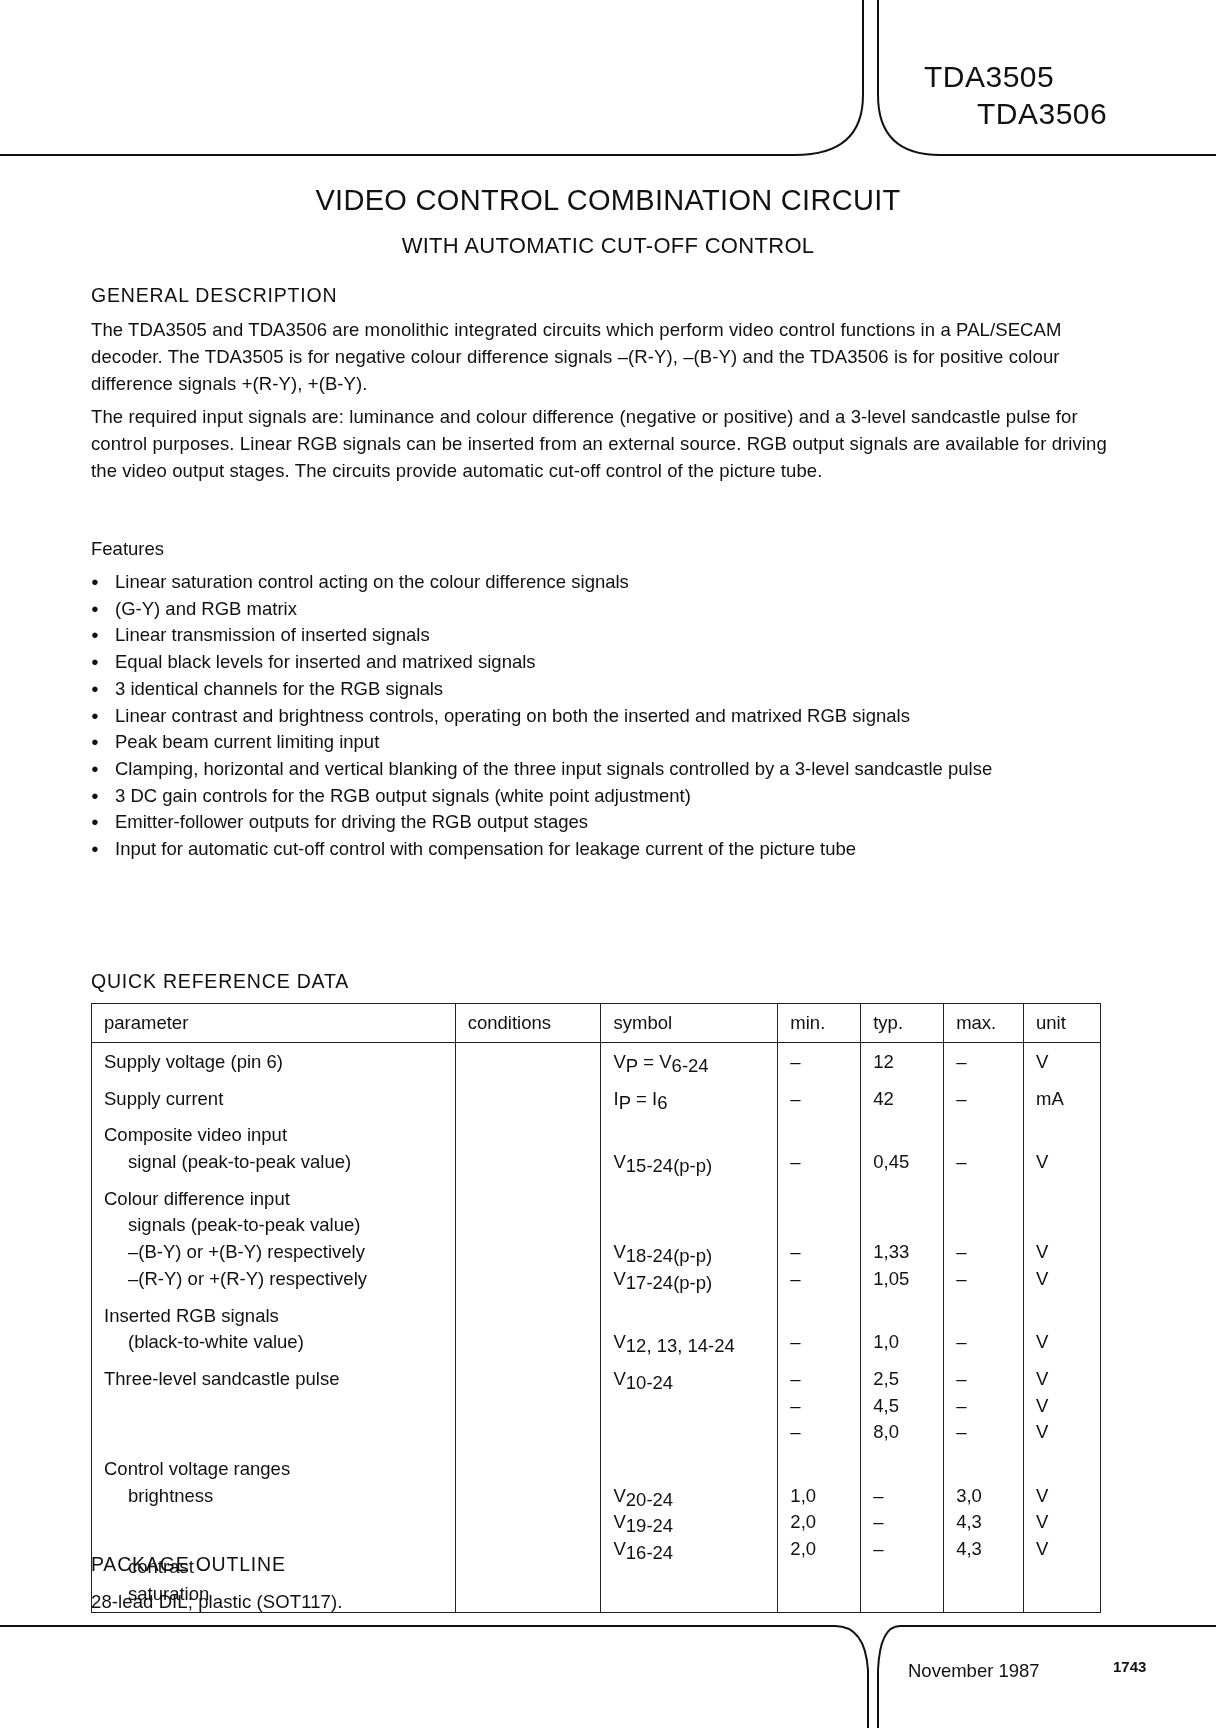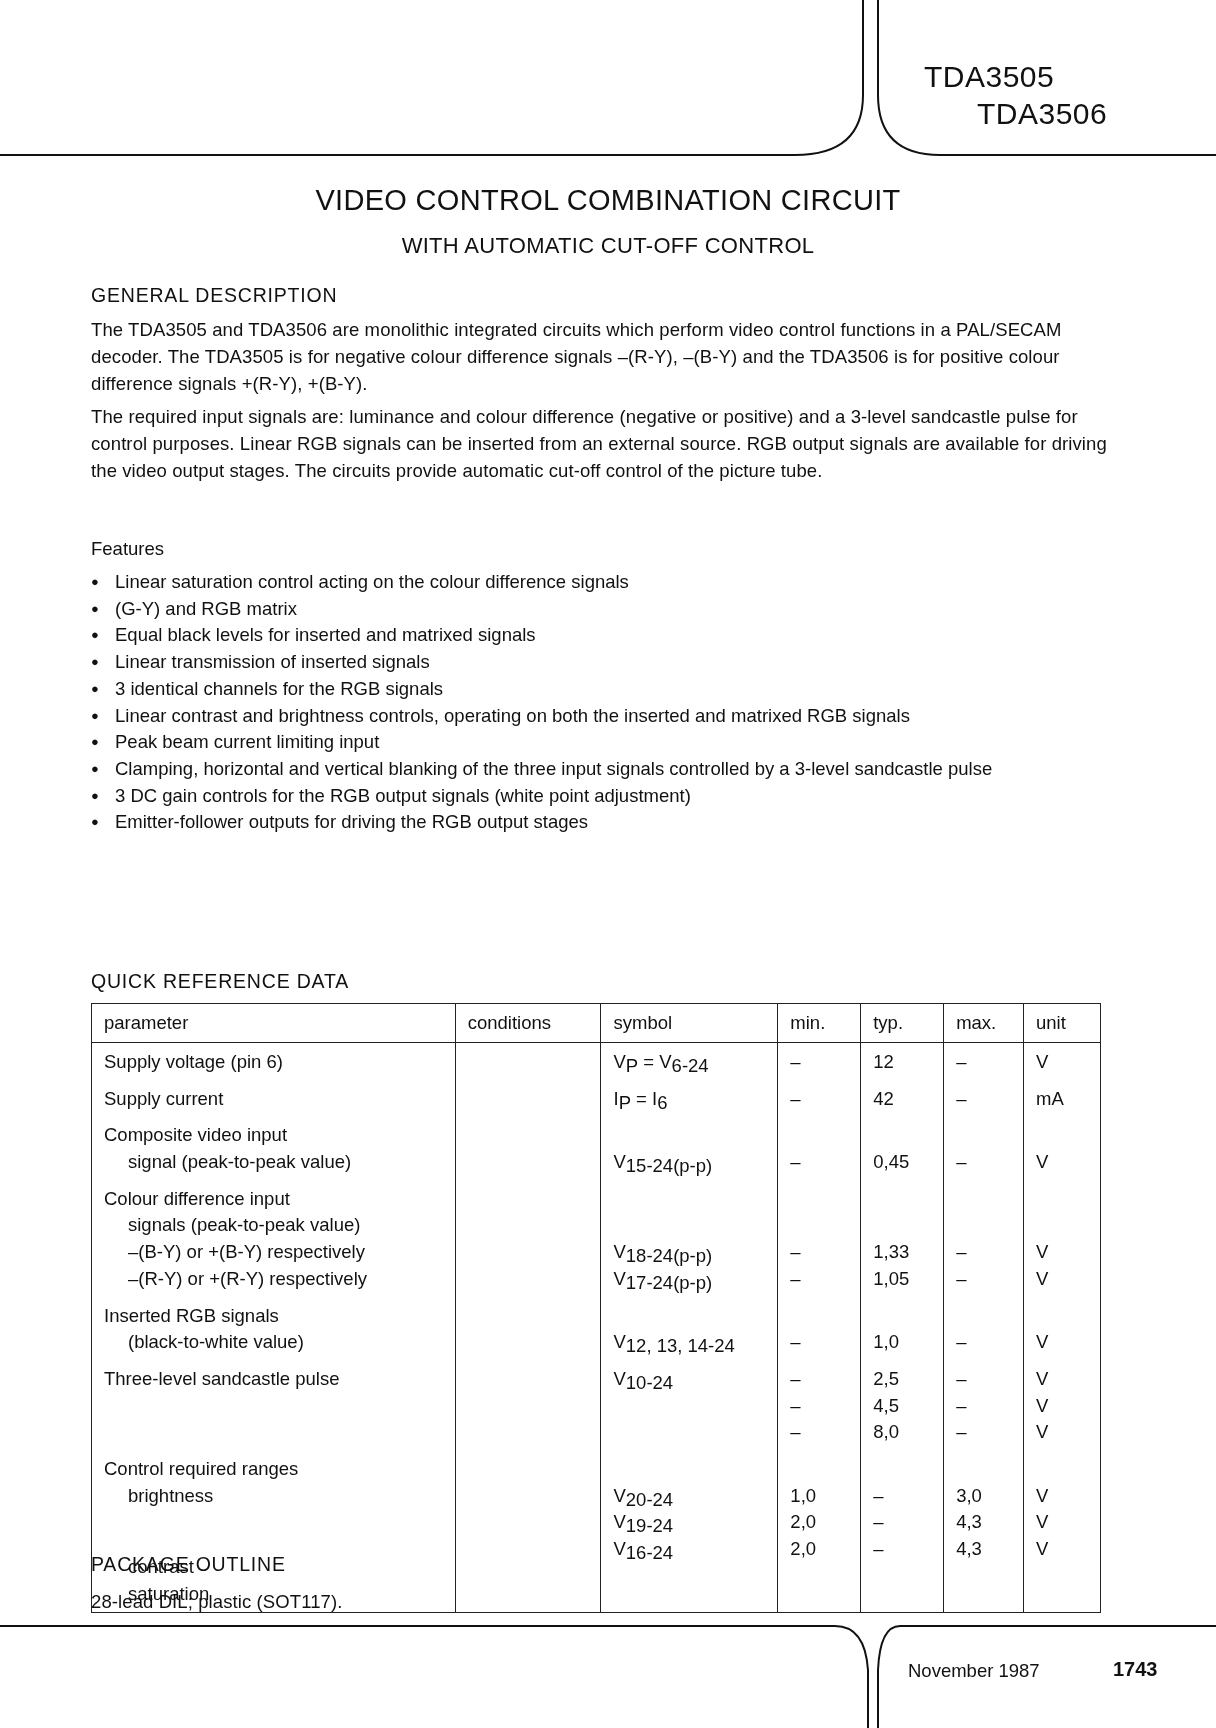--- a/index.html
+++ b/index.html
@@ -19,21 +19,21 @@
   ul.features li::before { content: "\25CF"; position: absolute; left: 0; top: 0; font-size: 13px; }
   table.qrd { position: absolute; left: 91px; top: 1003px; width: 1010px; border-collapse: collapse;
               font-size: 18.5px; }
   table.qrd th, table.qrd td { border-left: 1px solid #222; border-right: 1px solid #222; padding: 0 12px;
               vertical-align: top; text-align: left; font-weight: normal; }
   table.qrd th { border-top: 1.5px solid #222; border-bottom: 1.5px solid #222; height: 38px; vertical-align: middle; }
   table.qrd tbody tr:last-child td { border-bottom: 1.5px solid #222; }
   table.qrd td { line-height: 26.7px; }
   .sym sub { font-size: 18.5px; vertical-align: -4px; }
   .footer-date { font-size: 18.5px; }
-  .footer-page { font-size: 20px; font-weight: bold; }
+  .footer-page { font-size: 15px; font-weight: bold; }
 </style>
 </head>
 <body>
 
 <svg class="frame" width="1216" height="1728">
 
   <path d="M0 155 L795 155 Q863 155 863 95 L863 0" fill="none" stroke="#111" stroke-width="2"></path>
 
   <path d="M878 0 L878 95 Q878 155 940 155 L1216 155" fill="none" stroke="#111" stroke-width="2"></path>
 
@@ -51,28 +51,29 @@
 <div class="abs h2" style="left:91px; top:284px;">GENERAL DESCRIPTION</div>
 <div class="abs para" style="left:91px; top:316px;">
   <p>The TDA3505 and TDA3506 are monolithic integrated circuits which perform video control functions in a PAL/SECAM decoder. The TDA3505 is for negative colour difference signals –(R-Y), –(B-Y) and the TDA3506 is for positive colour difference signals +(R-Y), +(B-Y).</p>
   <p>The required input signals are: luminance and colour difference (negative or positive) and a 3-level sandcastle pulse for control purposes. Linear RGB signals can be inserted from an external source. RGB output signals are available for driving the video output stages. The circuits provide automatic cut-off control of the picture tube.</p>
 </div>
 
 <div class="abs feat-h" style="left:91px; top:538px;">Features</div>
 <ul class="abs features" style="left:91px; top:569px;">
   <li>Linear saturation control acting on the colour difference signals</li>
   <li>(G-Y) and RGB matrix</li>
+  <li>Linear transmission of inserted signals</li>
   <li>Equal black levels for inserted and matrixed signals</li>
-  <li>Linear transmission of inserted signals</li>
   <li>3 identical channels for the RGB signals</li>
   <li>Linear contrast and brightness controls, operating on both the inserted and matrixed RGB signals</li>
   <li>Peak beam current limiting input</li>
   <li>Clamping, horizontal and vertical blanking of the three input signals controlled by a 3-level sandcastle pulse</li>
   <li>3 DC gain controls for the RGB output signals (white point adjustment)</li>
   <li>Emitter-follower outputs for driving the RGB output stages</li>
+  <li>Input for automatic cut-off control with compensation for leakage current of the picture tube</li>
 </ul>
 
 <div class="abs h2" style="left:91px; top:970px;">QUICK REFERENCE DATA</div>
 <table class="qrd">
   <colgroup>
     <col style="width:364px">
       <col style="width:146px">
       <col style="width:177px">
     <col style="width:83px">
       <col style="width:83px">
@@ -273,21 +274,21 @@
           <div style="height: 26.7px; white-space: pre;">–</div>
         </td>
         <td style="padding-top: 6px; padding-bottom: 4px;">
           <div style="height: 26.7px; white-space: pre;">V</div>
           <div style="height: 26.7px; white-space: pre;">V</div>
           <div style="height: 26.7px; white-space: pre;">V</div>
         </td>
       </tr>
       <tr>
         <td style="padding-top: 6px; padding-bottom: 4px;">
-          <div style="height: 26.7px; white-space: pre;">Control required ranges</div>
+          <div style="height: 26.7px; white-space: pre;">Control voltage ranges</div>
           <div style="height: 26.7px; white-space: pre; padding-left: 24px;">brightness</div>
           <div style="height: 26.7px; white-space: pre; padding-left: 24px; margin-top: 45px;">contrast</div>
           <div style="height: 26.7px; white-space: pre; padding-left: 24px;">saturation</div>
         </td>
         <td style="padding-top: 6px; padding-bottom: 4px;">
           <div style="height: 26.7px; white-space: pre;"></div>
           <div style="height: 26.7px; white-space: pre;"></div>
           <div style="height: 26.7px; white-space: pre;"></div>
           <div style="height: 26.7px; white-space: pre;"></div>
         </td>

